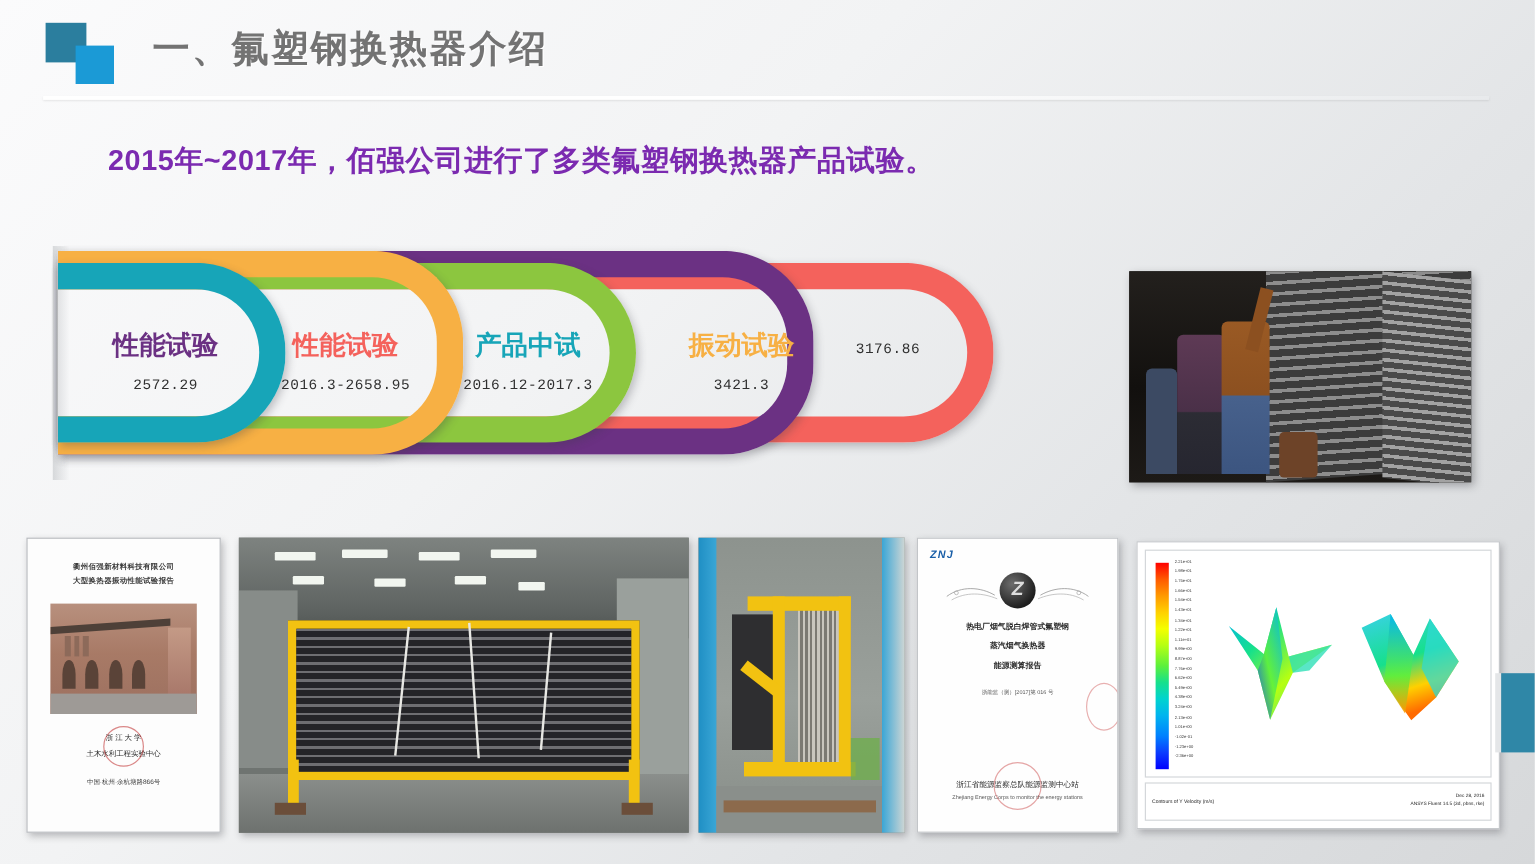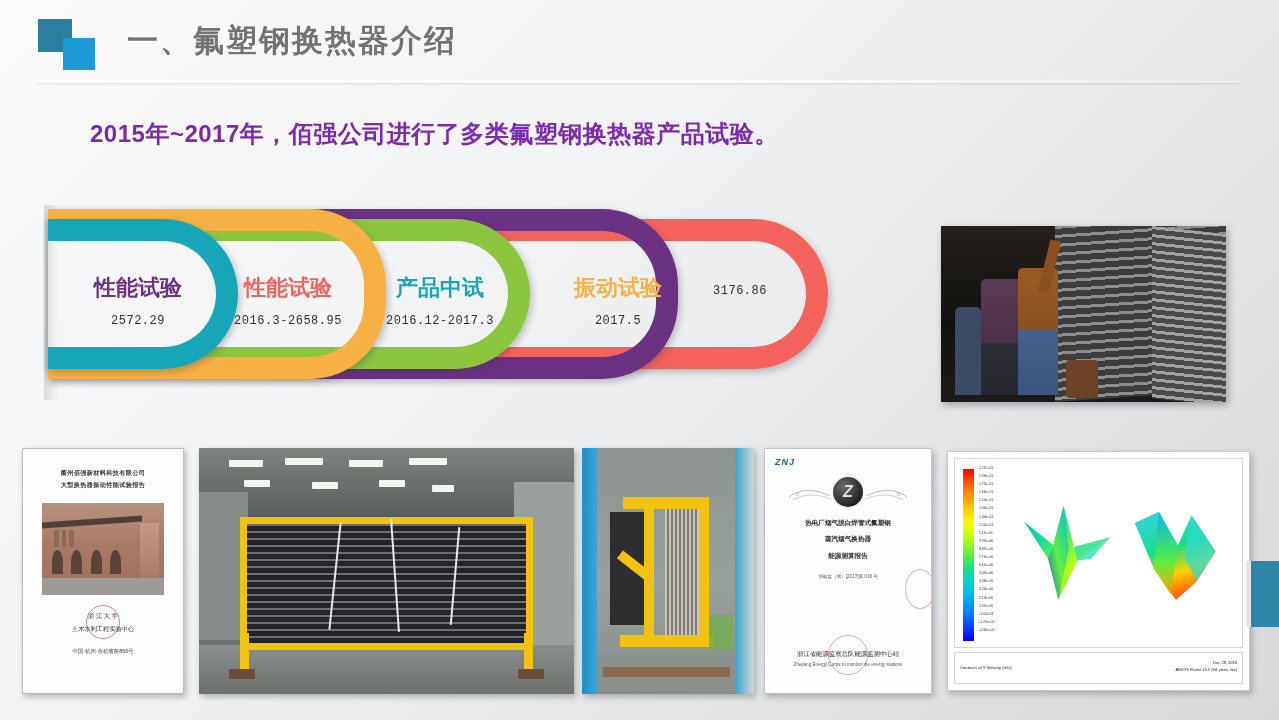--- a/index.html
+++ b/index.html
@@ -257,21 +257,21 @@
   <div class="stage s2">
     <div class="name" style="color: rgb(244, 98, 92);">性能试验</div>
     <div class="date">2016.3-2658.95</div>
   </div>
   <div class="stage s3">
     <div class="name" style="color: rgb(23, 165, 184);">产品中试</div>
     <div class="date">2016.12-2017.3</div>
   </div>
   <div class="stage s4">
     <div class="name" style="color: rgb(247, 176, 68);">振动试验</div>
-    <div class="date">2017.5</div>
+    <div class="date">3421.3</div>
   </div>
   <div class="stage s5">
     <div class="date">3176.86</div>
   </div>
 </div>
 
 <div class="photo-insp">
   <div class="pi-dark"></div>
   <div class="pi-fins"></div>
   <div class="pi-fins2"></div>

